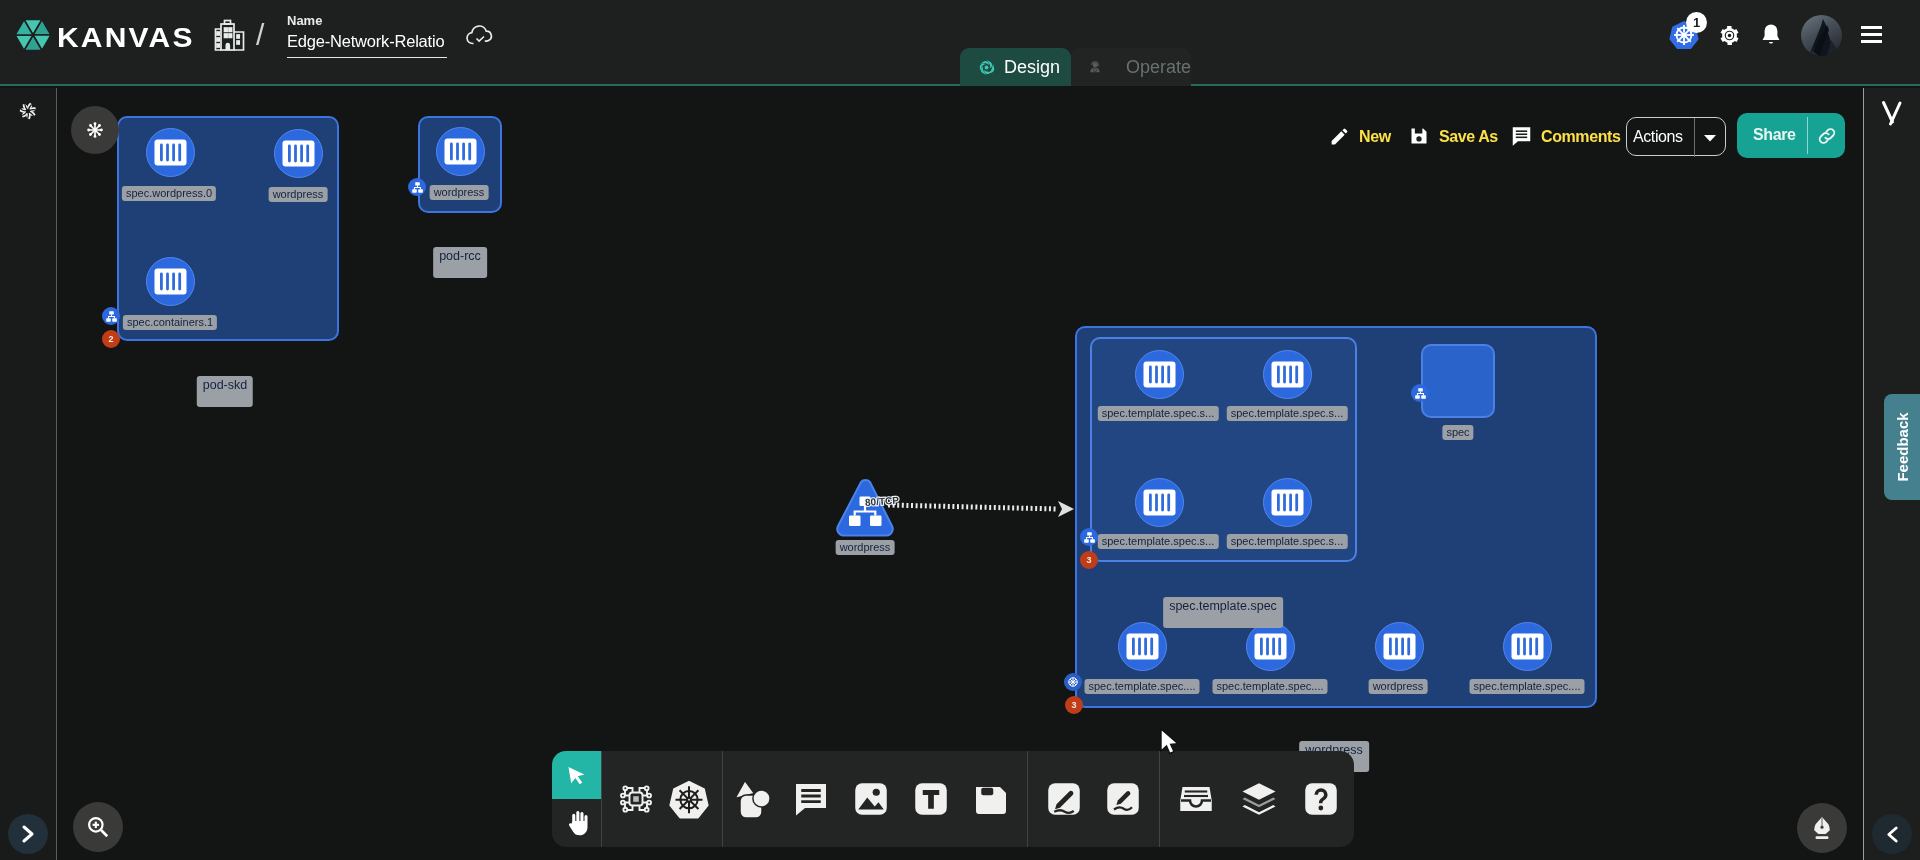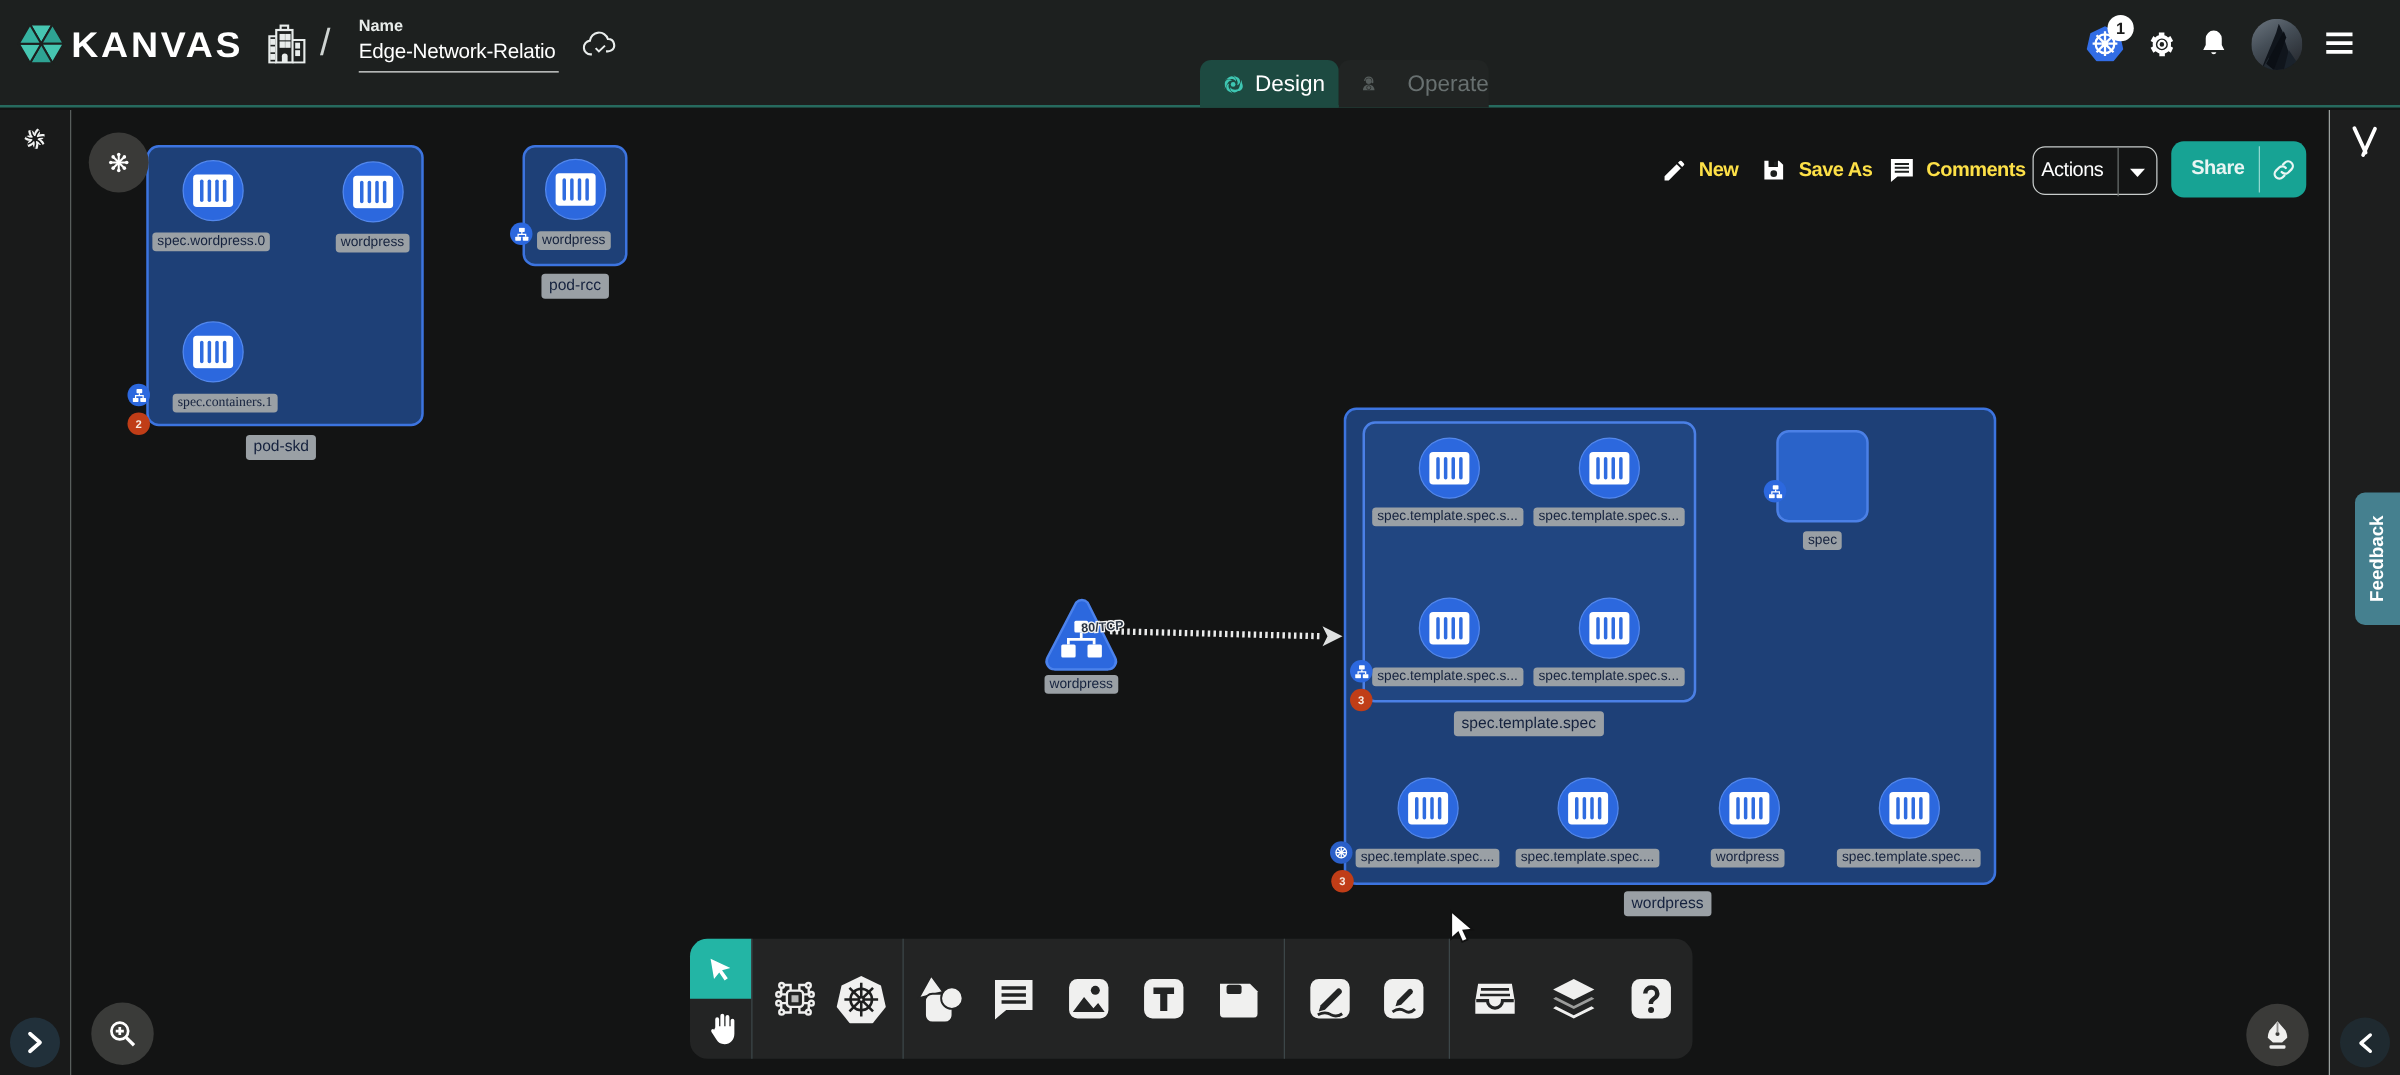--- a/index.html
+++ b/index.html
@@ -42,21 +42,21 @@
   #share-btn .sep { position:absolute; left:70px; top:4px; width:1px; height:37px; background:#8fd8cf; }
   #share-btn .txt { position:absolute; left:16px; top:13px; color:#e9f5f3; font-size:16px; font-weight:bold; letter-spacing:-0.4px; }
 
   
   .grp { position:absolute; background:#1e4077; border:2px solid #3c74e0; border-radius:10px; }
   .grp-inner { position:absolute; background:#214681; border:2px solid #4b80e6; border-radius:10px; }
   .node { position:absolute; width:49px; height:49px; border-radius:50%; background:#2c68de; border:1.5px solid #5388ee;
     display:flex; align-items:center; justify-content:center; }
   .chip { position:absolute; background:#9aa0a5; color:#15223e; font-size:11px;
     padding:1px 4px 2px; border-radius:3px; white-space:nowrap; transform:translateX(-50%); }
-  .chipbig { font-size:12.5px; padding:2px 6px 4px; }
+  .chipbig { font-size:12.5px; padding:2px 6px 15px;margin-top:28px; }
   .badge { position:absolute; width:18px; height:18px; border-radius:50%; background:#2c68de;
     display:flex; align-items:center; justify-content:center; }
   .badge-red { position:absolute; width:18px; height:18px; border-radius:50%; background:#c03d17;
     color:#f7e9df; font-size:9px; font-weight:bold; display:flex; align-items:center; justify-content:center; }
 
   
   #dock { position:absolute; left:552px; top:751px; width:802px; height:96px;
     background:#232424; border-radius:14px; }
   #dock .tealcell { position:absolute; left:0; top:0; width:49px; height:48px;
     background:#23b5a5; border-radius:14px 0 0 0; display:flex; align-items:center; justify-content:center; }
@@ -429,21 +429,21 @@
   <svg class="abs" style="left:860px; top:494px;" width="220" height="26" viewBox="0 0 220 26">
     <line x1="28" y1="11" x2="198" y2="15" stroke="#e9eaea" stroke-width="5" stroke-dasharray="2 2.6"></line>
     <polygon points="198,7 214,15 198,23 202,15" fill="#dfe1e1"></polygon>
   </svg>
   <svg class="abs" style="left:862px; top:490px;" width="46" height="22" viewBox="0 0 46 22">
     <text x="3" y="14.5" font-family="Liberation Sans, sans-serif" font-size="10" font-weight="bold" fill="#2a3442" stroke="#f4f5f5" stroke-width="2.2" paint-order="stroke" transform="rotate(-4 23 11)">80/TCP</text>
   </svg>
 
   <div class="chip" style="left:169px; top:186px;">spec.wordpress.0</div>
   <div class="chip" style="left:298px; top:187px;">wordpress</div>
-  <div class="chip" style="left:180px; top:315px;font-family:Liberation Serif, serif;">spec.containers.1</div>
+  <div class="chip" style="left:170px; top:315px;">spec.containers.1</div>
   <div class="chip chipbig" style="left:225px; top:348px;">pod-skd</div>
   <div class="chip" style="left:459px; top:185px;">wordpress</div>
   <div class="chip chipbig" style="left:460px; top:219px;">pod-rcc</div>
   <div class="chip" style="left:865px; top:540px;">wordpress</div>
   <div class="chip" style="left:1158px; top:406px;">spec.template.spec.s...</div>
   <div class="chip" style="left:1287px; top:406px;">spec.template.spec.s...</div>
   <div class="chip" style="left:1158px; top:534px;">spec.template.spec.s...</div>
   <div class="chip" style="left:1287px; top:534px;">spec.template.spec.s...</div>
   <div class="chip chipbig" style="left:1223px; top:569px;">spec.template.spec</div>
   <div class="chip" style="left:1458px; top:425px;">spec</div>

